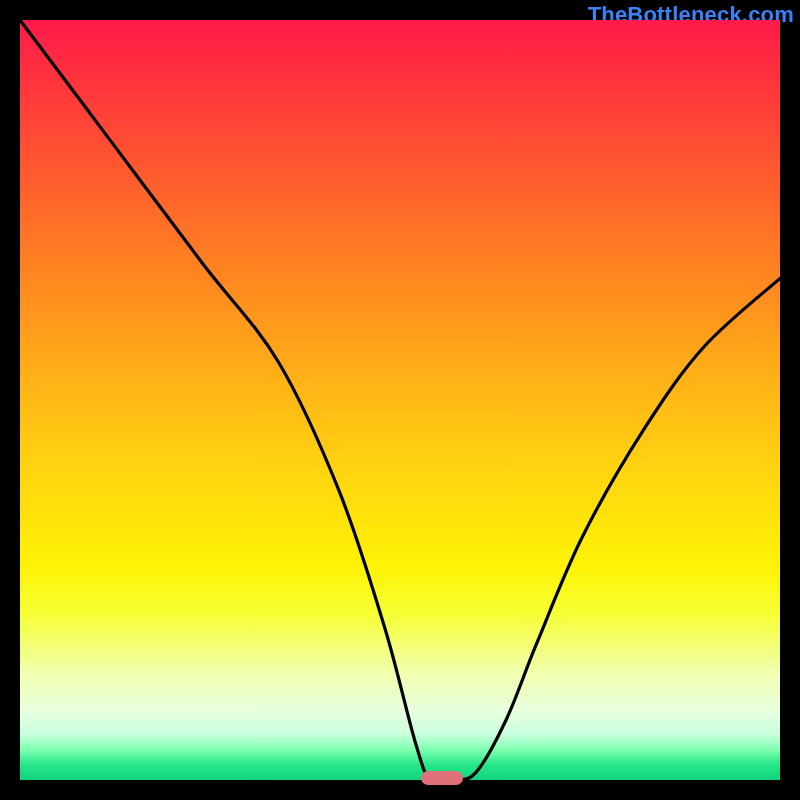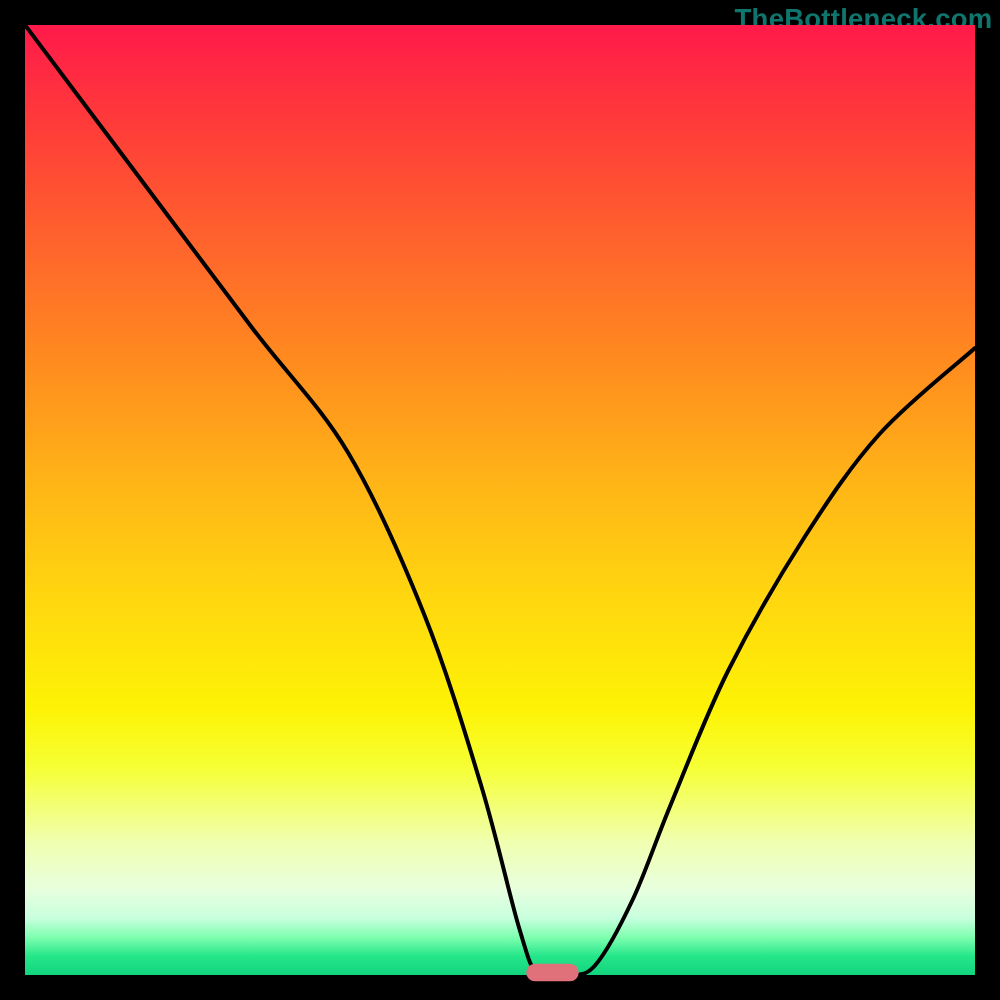--- a/index.html
+++ b/index.html
@@ -60,21 +60,21 @@
     background: #e0707a;
     border-radius: 7px;
   }
   .watermark {
     position: absolute;
     top: 2px;
     right: 6px;
     font-family: Arial, Helvetica, sans-serif;
     font-size: 22px;
     font-weight: bold;
-    color: #0f766e;
+    color: #3b82f6;
     letter-spacing: 0.2px;
   }
 </style>
 </head>
 <body>
 
 <div class="container">
   <div class="watermark">TheBottleneck.com</div>
   <div class="plot">
     <div class="gradient"></div>

